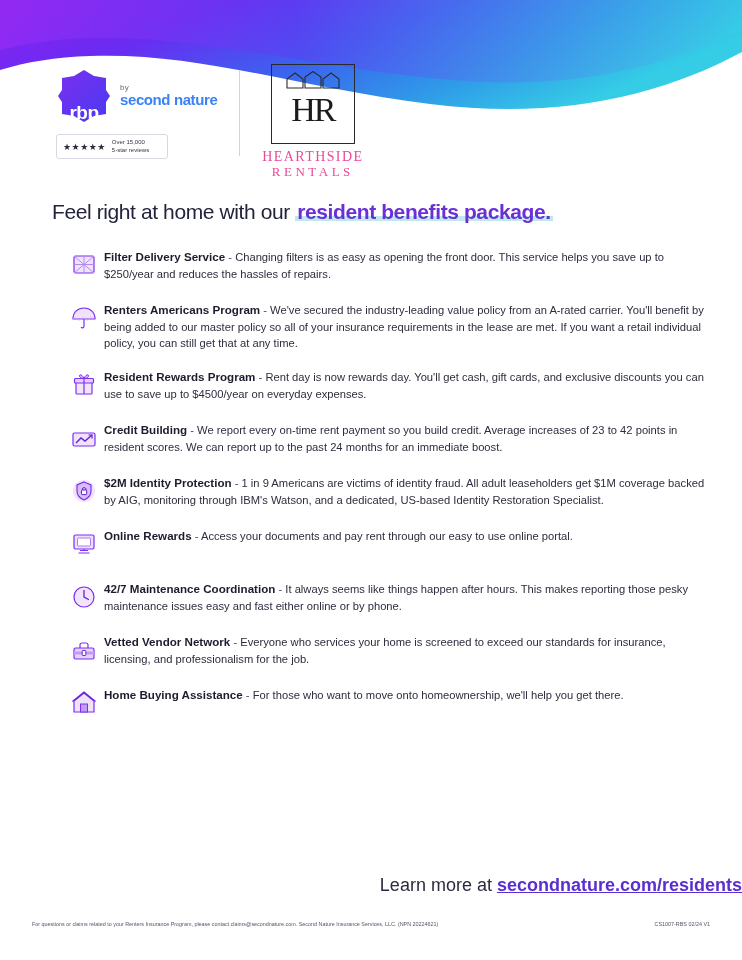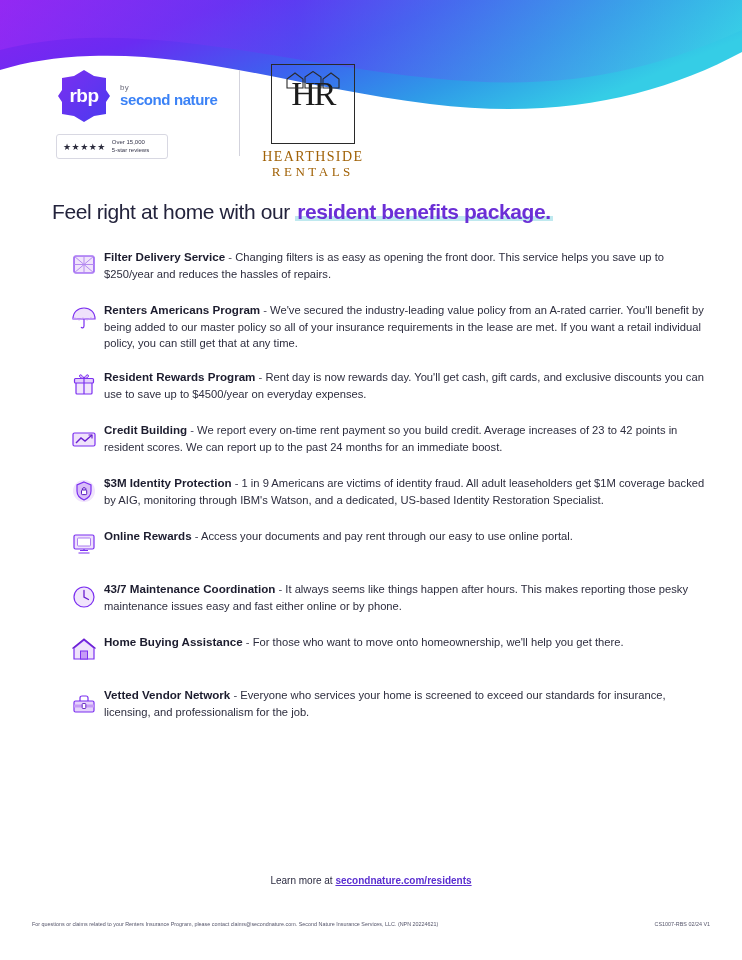--- a/index.html
+++ b/index.html
@@ -50,21 +50,21 @@
   .rbp-row {
     display: flex;
     align-items: center;
     gap: 8px;
   }
   .rbp-badge {
     width: 56px;
     height: 56px;
     position: relative;
     display: flex;
-    align-items: center;
+    align-items: flex-end;
     justify-content: center;
   }
   .rbp-badge .blob {
     position: absolute;
     inset: 0;
   }
   .rbp-badge .txt {
     position: relative;
     color: #ffffff;
     font-size: 19px;
@@ -118,21 +118,21 @@
     flex-direction: column;
     align-items: center;
     margin-top: -4px;
   }
   .hr-frame {
     width: 84px;
     height: 80px;
     border: 1.5px solid #2a2a2a;
     position: relative;
     display: flex;
-    align-items: flex-start;
+    align-items: center;
     justify-content: center;
     box-sizing: border-box;
   }
   .hr-mono {
     font-family: "Liberation Serif", serif;
     font-size: 34px;
     color: #1c1c1c;
     letter-spacing: -2px;
     line-height: 1;
     margin-top: 12px;
@@ -143,21 +143,21 @@
     left: 0;
     width: 100%;
     display: flex;
     justify-content: center;
     gap: 2px;
   }
   .hr-name {
     font-family: "Liberation Serif", serif;
     font-size: 14px;
     letter-spacing: 1.4px;
-    color: #a16207;
+    color: #ec4899;
     margin-top: 5px;
     text-align: center;
     line-height: 1.15;
   }
   .hr-name .ln2 { letter-spacing: 3.5px; font-size: 13px; display: block; }
 
   
   .headline {
     position: absolute;
     top: 200px;
@@ -208,22 +208,22 @@
     font-size: 11.6px;
   }
   .bdash { color: #4a4a5c; }
 
   
   .learn {
     position: absolute;
     top: 875px;
     left: 0;
     width: 742px;
-    text-align: center;
-    font-size: 10px;
+    text-align: right;
+    font-size: 18px;
     color: #2b2b40;
   }
   .learn a, .learn .link {
     color: #5a2fd0;
     font-weight: bold;
     text-decoration: underline;
   }
   .legal {
     position: absolute;
     top: 921px;
@@ -375,21 +375,21 @@
     <div class="benefit">
       <div class="bicon">
         <svg width="30" height="30" viewBox="0 0 30 30" xmlns="http://www.w3.org/2000/svg">
           <circle cx="15" cy="15" r="11" fill="#f0e4fc"></circle>
           <path d="M15 6 L22 9 V15 C22 19.5 18.5 22.5 15 24 C11.5 22.5 8 19.5 8 15 V9 Z" fill="#d9bdf8" stroke="#7b2ff0" stroke-width="1.2"></path>
           <rect x="12.5" y="14" width="5.2" height="4.6" rx="0.8" fill="#ffffff" stroke="#5a1cc0" stroke-width="1"></rect>
           <path d="M13.4 14 V12.6 C13.4 11.4 16.8 11.4 16.8 12.6 V14" stroke="#5a1cc0" stroke-width="1" fill="none"></path>
         </svg>
       </div>
       <div class="btext">
-        <span class="btitle">$3M Identity Protection</span><span class="bdash"> - </span><span>1 in 9 Americans are victims of identity fraud. All adult leaseholders get $1M coverage backed by AIG, monitoring through IBM's Watson, and a dedicated, US-based Identity Restoration Specialist.</span>
+        <span class="btitle">$2M Identity Protection</span><span class="bdash"> - </span><span>1 in 9 Americans are victims of identity fraud. All adult leaseholders get $1M coverage backed by AIG, monitoring through IBM's Watson, and a dedicated, US-based Identity Restoration Specialist.</span>
       </div>
     </div>
 
     <div class="benefit">
       <div class="bicon">
         <svg width="30" height="30" viewBox="0 0 30 30" xmlns="http://www.w3.org/2000/svg">
           <rect x="5" y="6" width="20" height="14" rx="1.5" fill="#eee0fc" stroke="#7b2ff0" stroke-width="1.2"></rect>
           <rect x="8.5" y="9" width="13" height="8" rx="0.8" fill="#ffffff" stroke="#a371ef" stroke-width="0.9"></rect>
           <path d="M11 21.5 H19 M15 20 V21.5 M9.5 24 H20.5" stroke="#7b2ff0" stroke-width="1.2"></path>
         </svg>
@@ -400,51 +400,51 @@
     </div>
 
     <div class="benefit">
       <div class="bicon">
         <svg width="30" height="30" viewBox="0 0 30 30" xmlns="http://www.w3.org/2000/svg">
           <circle cx="15" cy="15" r="10" fill="#f1e5fc" stroke="#7b2ff0" stroke-width="1.2"></circle>
           <path d="M15 8.5 V15 L19.5 17.5" stroke="#6a1fd0" stroke-width="1.3" fill="none" stroke-linecap="round"></path>
         </svg>
       </div>
       <div class="btext">
-        <span class="btitle">43/7 Maintenance Coordination</span><span class="bdash"> - </span><span>It always seems like things happen after hours. This makes reporting those pesky maintenance issues easy and fast either online or by phone.</span>
-      </div>
-    </div>
-
-    <div class="benefit">
-      <div class="bicon">
-        <svg width="30" height="30" viewBox="0 0 30 30" xmlns="http://www.w3.org/2000/svg">
-          <path d="M15 5 L25 13 V24 H5 V13 Z" fill="#efe2fb" stroke="#7b2ff0" stroke-width="1.2"></path>
-          <rect x="11.5" y="16" width="7" height="8" fill="#c69bf6" stroke="#7b2ff0" stroke-width="1"></rect>
-          <path d="M3.5 13.5 L15 4 L26.5 13.5" fill="none" stroke="#6a1fd0" stroke-width="1.3"></path>
-        </svg>
-      </div>
-      <div class="btext">
-        <span class="btitle">Home Buying Assistance</span><span class="bdash"> - </span><span>For those who want to move onto homeownership, we'll help you get there.</span>
+        <span class="btitle">42/7 Maintenance Coordination</span><span class="bdash"> - </span><span>It always seems like things happen after hours. This makes reporting those pesky maintenance issues easy and fast either online or by phone.</span>
       </div>
     </div>
 
     <div class="benefit">
       <div class="bicon">
         <svg width="30" height="30" viewBox="0 0 30 30" xmlns="http://www.w3.org/2000/svg">
           <rect x="5" y="13" width="20" height="11" rx="1.5" fill="#e5d2fb" stroke="#7b2ff0" stroke-width="1.2"></rect>
           <path d="M11 13 V10 C11 8.8 12 8 13 8 H17 C18 8 19 8.8 19 10 V13" fill="none" stroke="#7b2ff0" stroke-width="1.2"></path>
           <rect x="5" y="16.5" width="20" height="3" fill="#c69bf6"></rect>
           <rect x="13.2" y="15.5" width="3.6" height="5" rx="0.7" fill="#ffffff" stroke="#5a1cc0" stroke-width="0.9"></rect>
         </svg>
       </div>
       <div class="btext">
         <span class="btitle">Vetted Vendor Network</span><span class="bdash"> - </span><span>Everyone who services your home is screened to exceed our standards for insurance, licensing, and professionalism for the job.</span>
       </div>
     </div>
 
+    <div class="benefit">
+      <div class="bicon">
+        <svg width="30" height="30" viewBox="0 0 30 30" xmlns="http://www.w3.org/2000/svg">
+          <path d="M15 5 L25 13 V24 H5 V13 Z" fill="#efe2fb" stroke="#7b2ff0" stroke-width="1.2"></path>
+          <rect x="11.5" y="16" width="7" height="8" fill="#c69bf6" stroke="#7b2ff0" stroke-width="1"></rect>
+          <path d="M3.5 13.5 L15 4 L26.5 13.5" fill="none" stroke="#6a1fd0" stroke-width="1.3"></path>
+        </svg>
+      </div>
+      <div class="btext">
+        <span class="btitle">Home Buying Assistance</span><span class="bdash"> - </span><span>For those who want to move onto homeownership, we'll help you get there.</span>
+      </div>
+    </div>
+
   </div>
 
   <div class="learn">
     <span>Learn more at </span><span class="link">secondnature.com/residents</span>
   </div>
 
   <div class="legal">
     <span class="left">For questions or claims related to your Renters Insurance Program, please contact claims@secondnature.com. Second Nature Insurance Services, LLC. (NPN 20224621)</span>
     <span class="right">CS1007-RBS 02/24 V1</span>
   </div>

